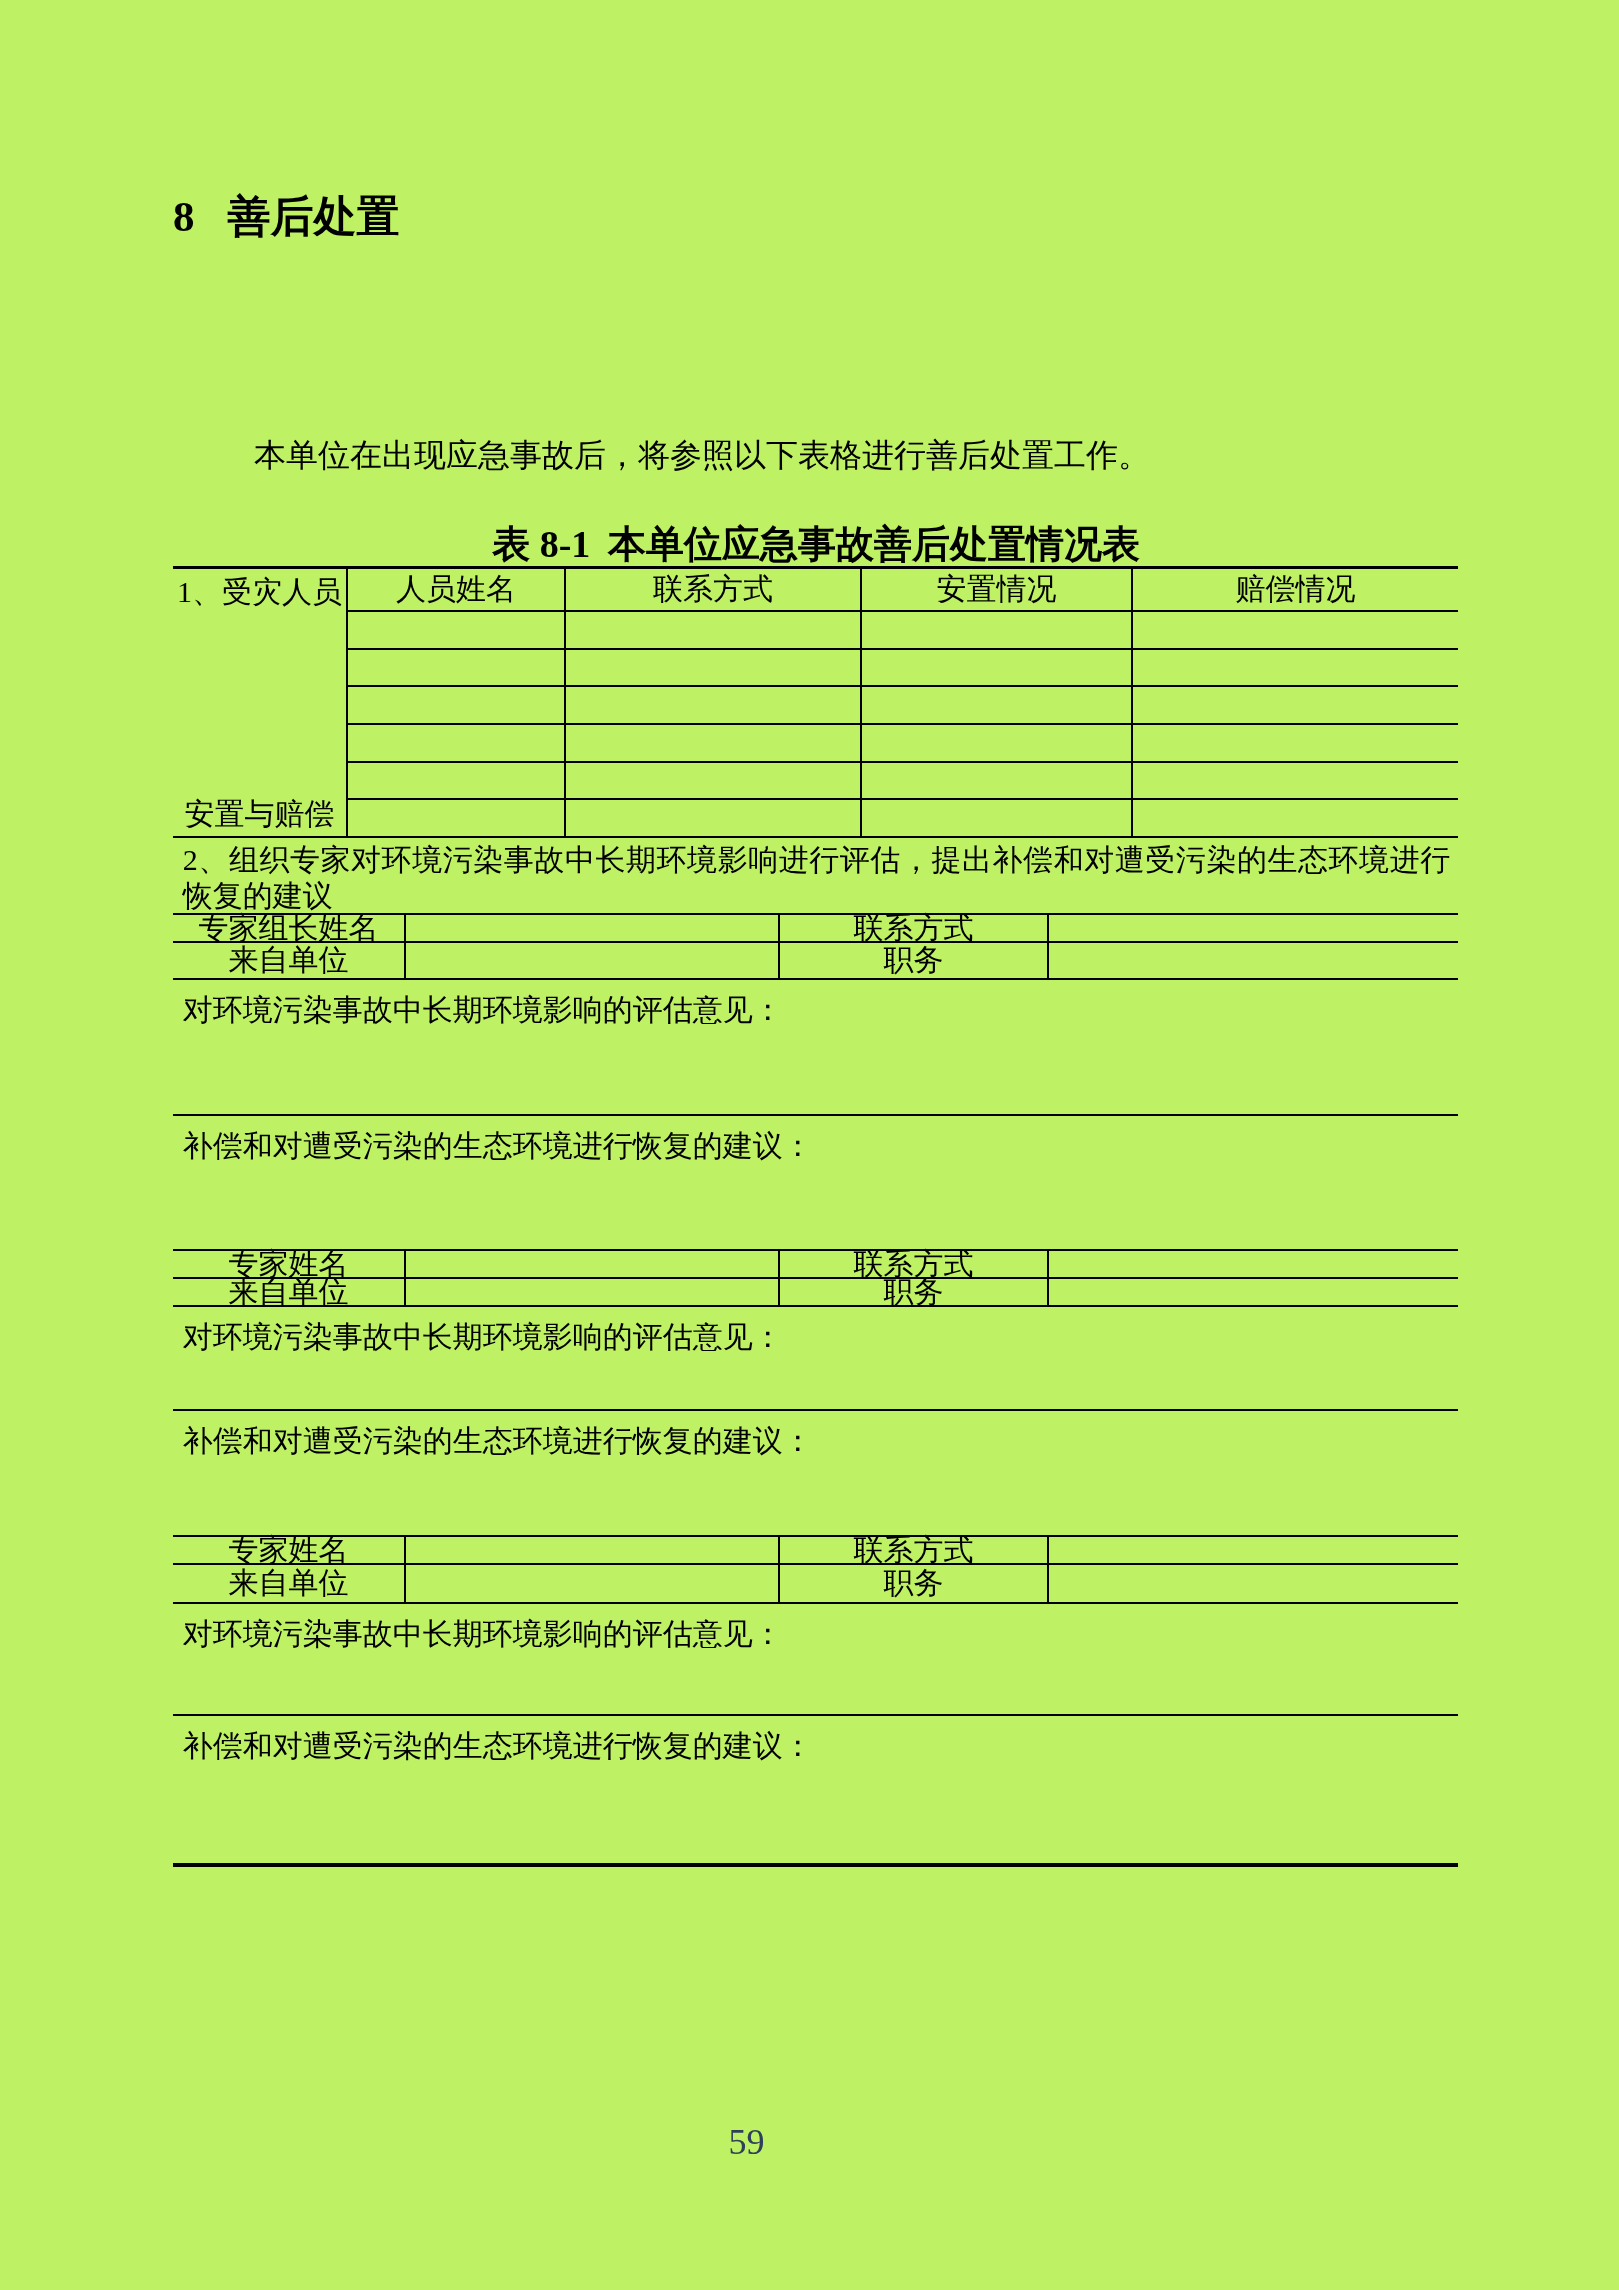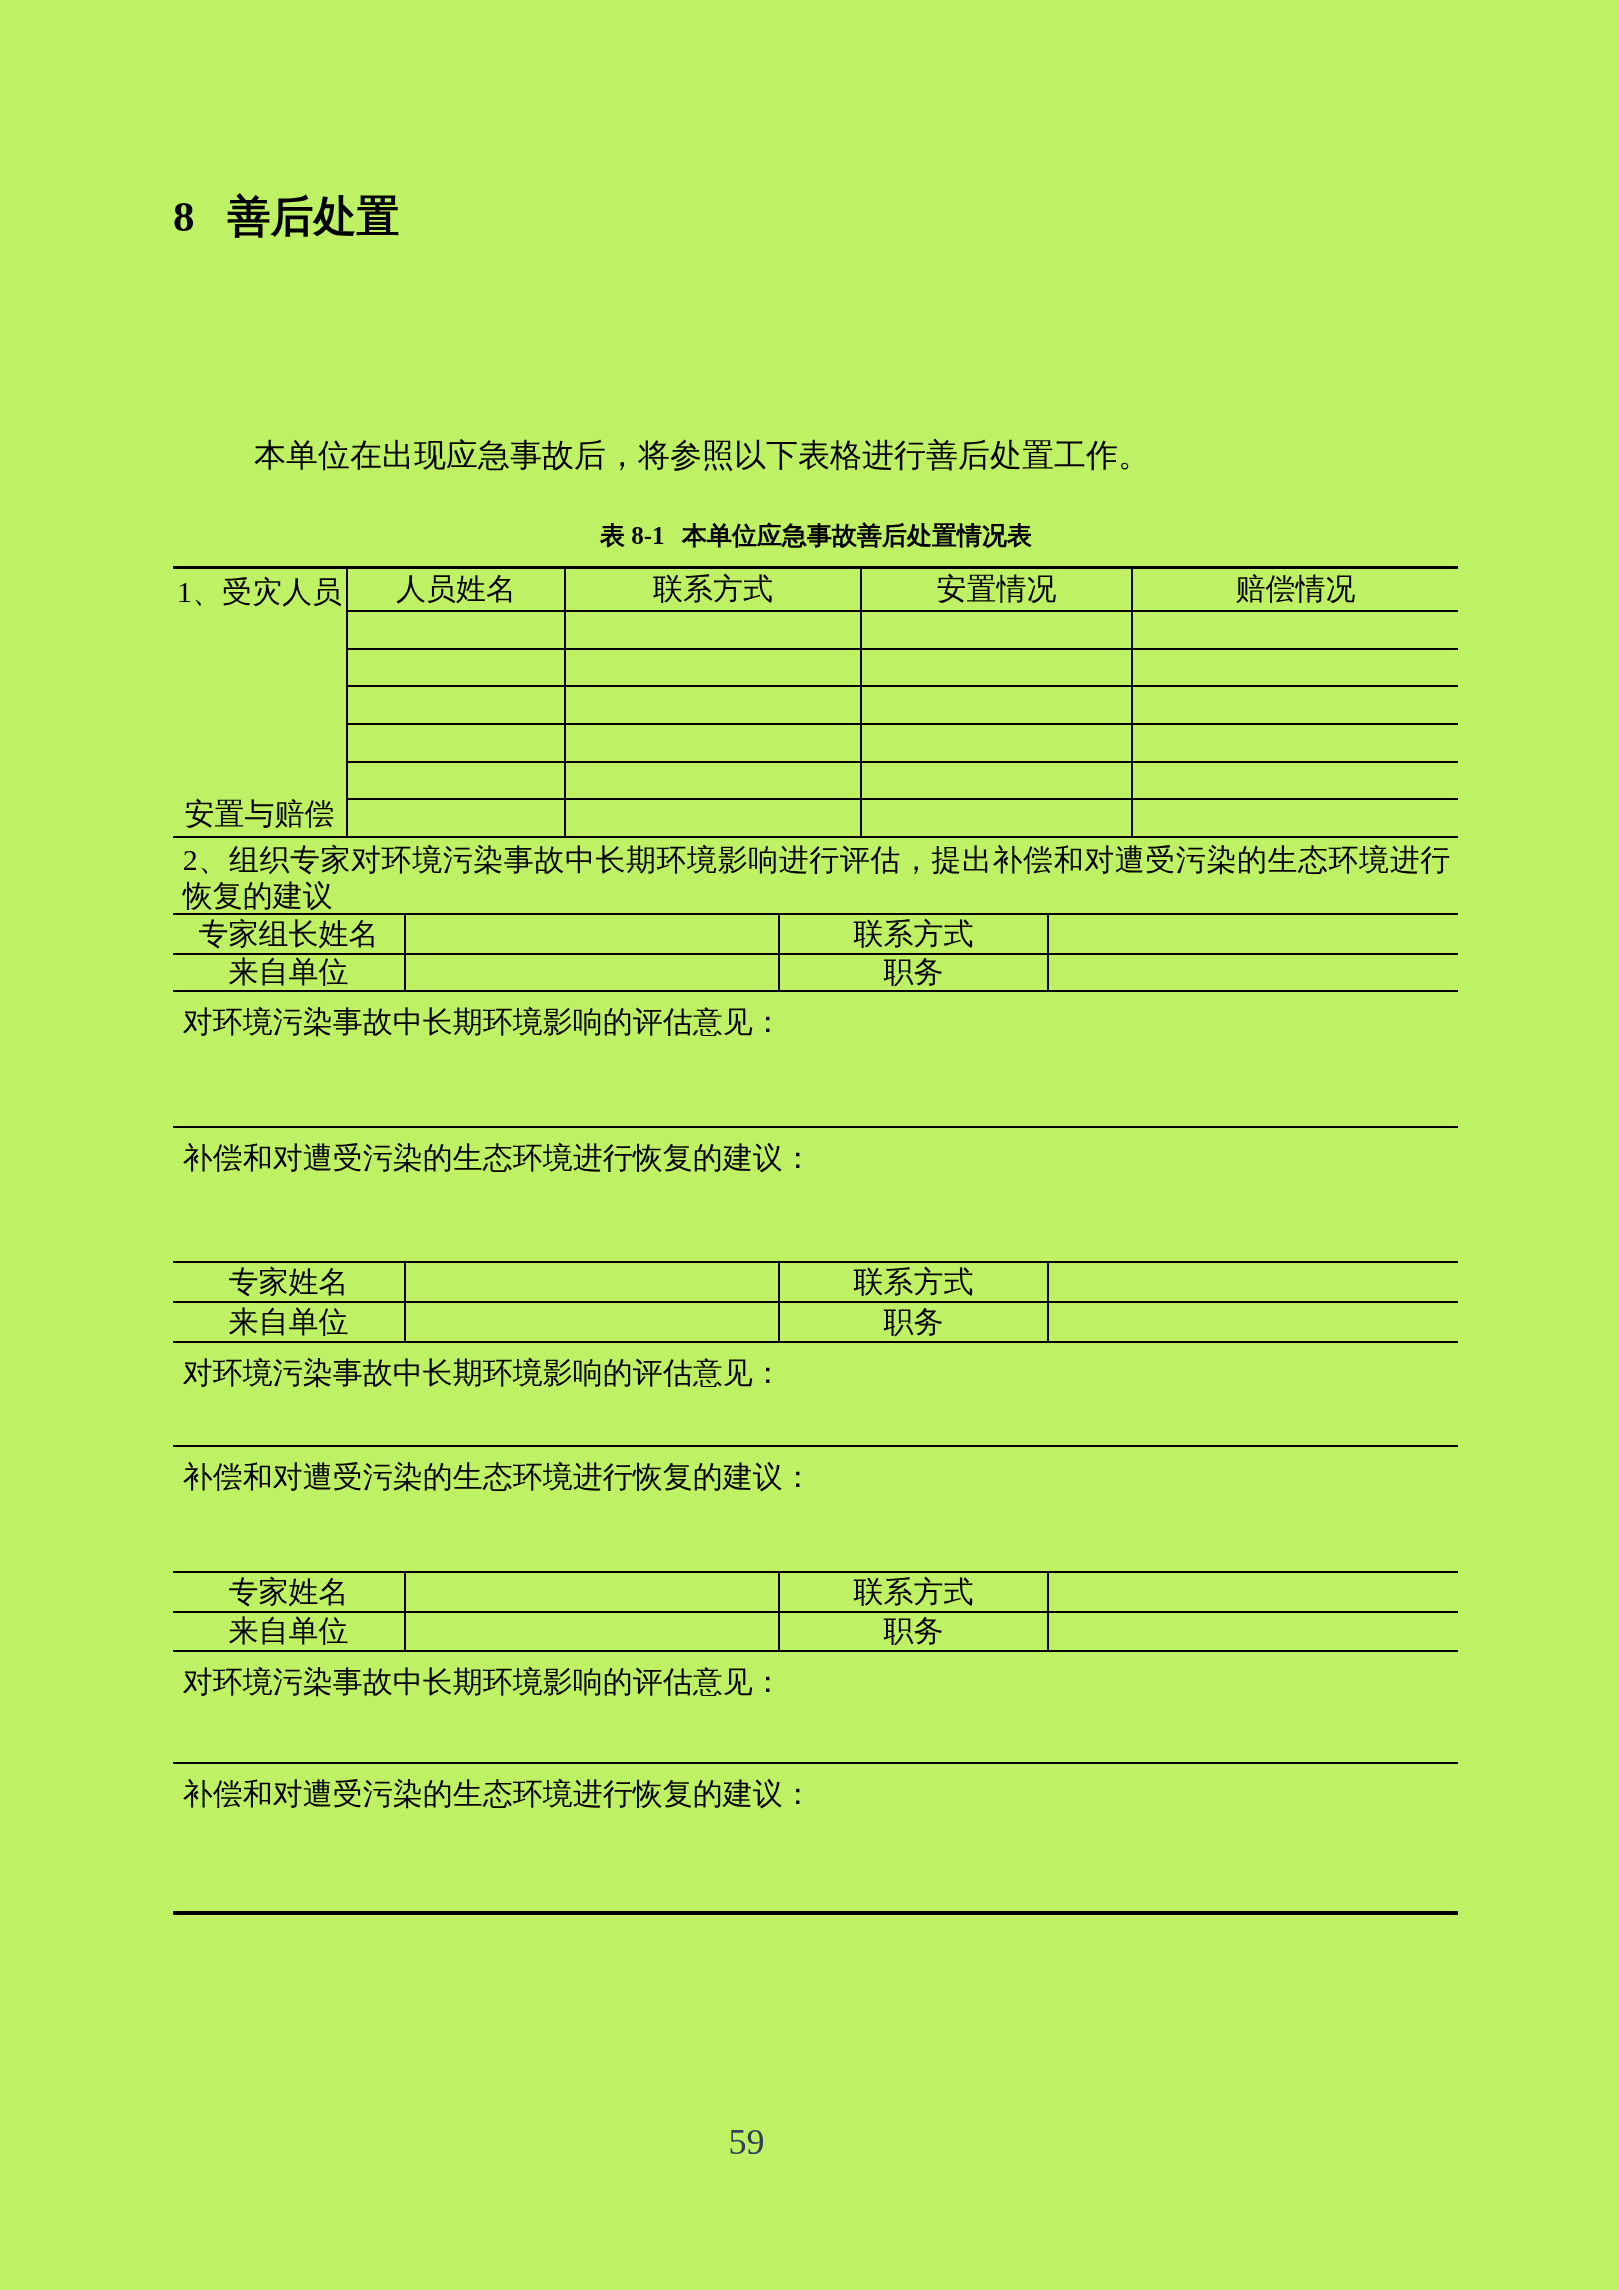--- a/index.html
+++ b/index.html
@@ -23,21 +23,21 @@
   .p1 {
     left:173px; top:242px; width:1286px;
     font-size:32px; line-height:65px;
     text-align:justify; text-indent:81px;
     text-decoration:underline;
     text-underline-offset:8.8px;
     text-decoration-thickness:2px;
   }
   .p2 { left:173px; top:436px; width:1286px; font-size:32px; line-height:39px; text-indent:81px; }
 
-  .caption { left:173px; top:519px; width:1286px; text-align:center; font-weight:bold; font-size:25px; }
+  .caption { left:173px; top:519px; width:1286px; text-align:center; font-weight:bold; font-size:38px; }
   .caption .cap-label { margin-right:17.6px; }
 
   
   .tbl {
     left:173px; top:566px; width:1285px;
     border-top:3.9px solid #000;
     border-bottom:4.9px solid #000;
     font-size:30px;
   }
   .bb2 { border-bottom:2px solid #000; }
@@ -54,21 +54,21 @@
   .cA { display:flex; align-items:center; justify-content:center; border-left:2px solid #000; }
   .cA1 { width:218px; } .cA2 { width:296px; } .cA3 { width:271px; } .cA4 { flex:1; }
 
   
   .secB { height:77px; border-bottom:2.9px solid #000; line-height:36px; padding:3.9px 7.8px 0 9.8px; text-align:justify; }
 
   
   .rowC { display:flex; border-bottom:2px solid #000; }
   .rowC .cC { display:flex; align-items:center; justify-content:center; }
   .cC1 { width:231px; } .cC2 { width:374px; } .cC3 { width:269px; } .cC4 { flex:1; }
-  .h41 { height:40px; } .h38 { height:37px; } .h40 { height:39px; }
+  .h41 { height:28px; } .h38 { height:37px; } .h40 { height:39px; }
 
   
   .secTxt { padding:9.8px 7.8px 0 9.8px; }
   .d1 { height:136px; } .e1 { height:135px; }
   .d2 { height:104px; } .e2 { height:126px; }
   .d3 { height:112px; } .e3 { height:147px; }
 
   
   .pageno { left:0; top:2121px; width:1493px; text-align:center; font-size:36px; color:#31405a; }
 </style>

